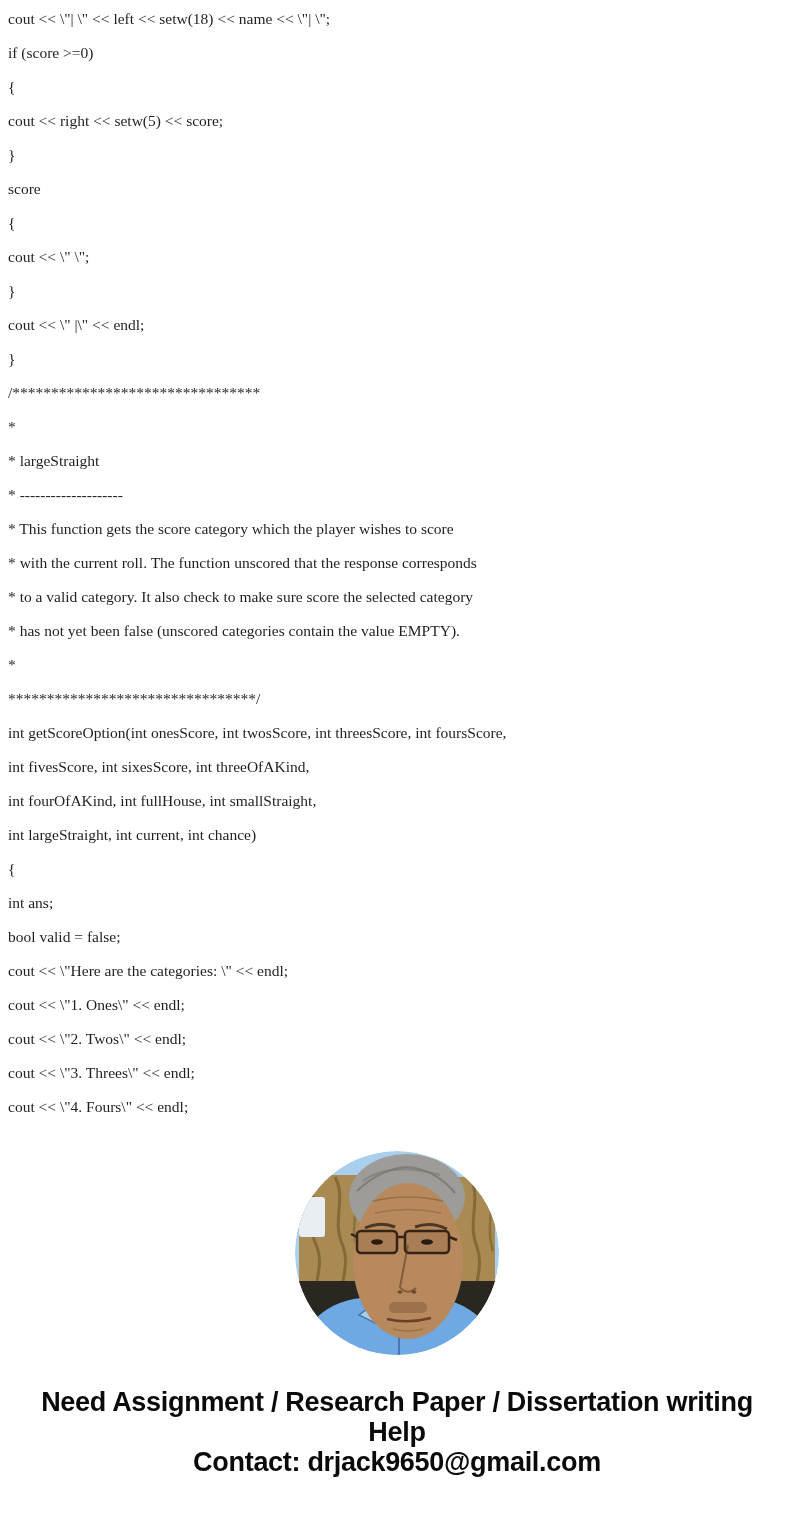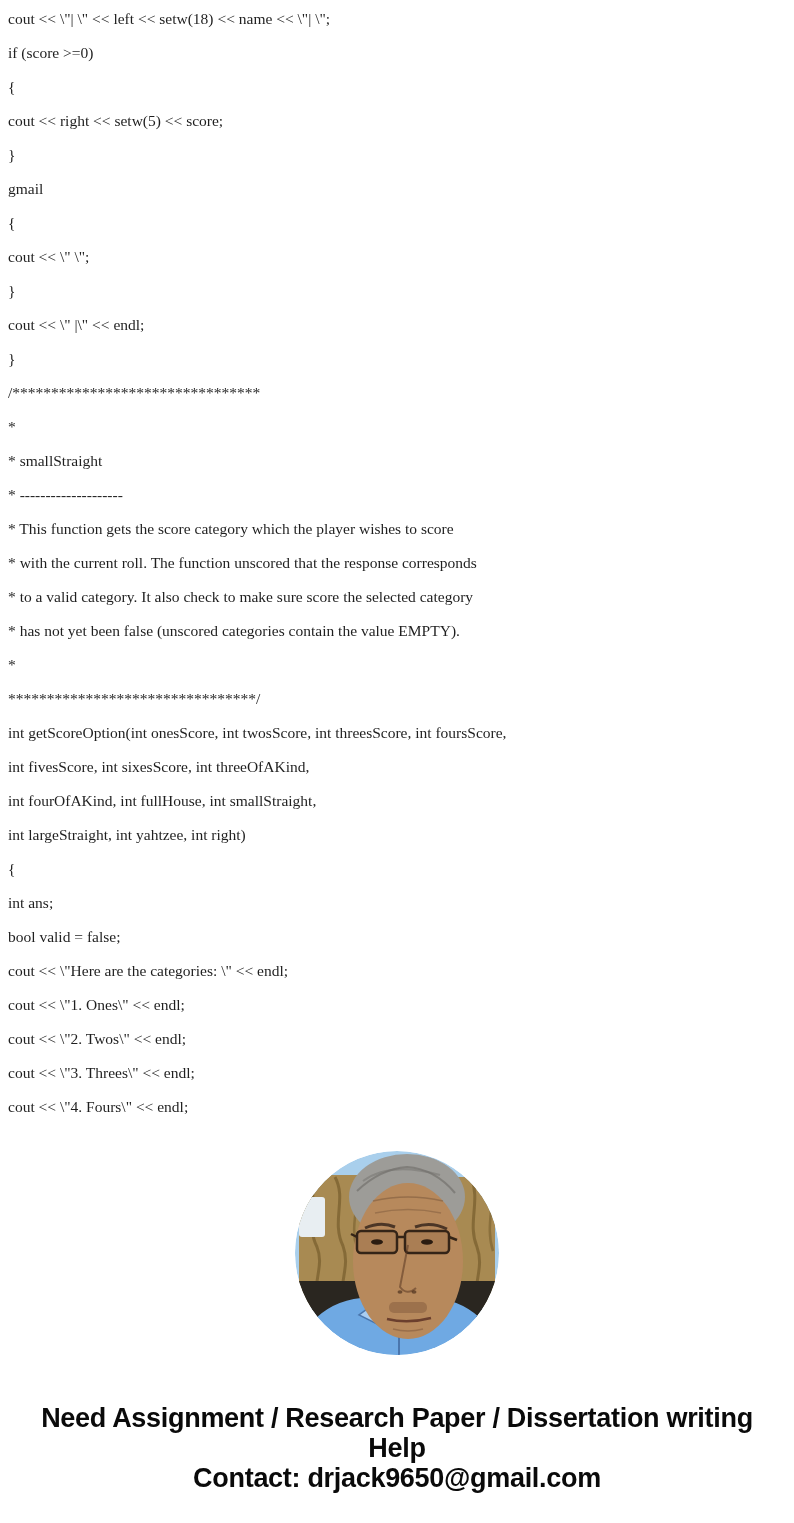--- a/index.html
+++ b/index.html
@@ -22,21 +22,21 @@
   }
   .avatar-wrap {
     width: 204px;
     height: 204px;
     margin: 27px auto 0 auto;
     border-radius: 50%;
     overflow: hidden;
   }
   .avatar-wrap svg { display: block; }
   .footer {
-    margin-top: 48px;
+    margin-top: 32px;
     width: 760px;
     margin-left: auto;
     margin-right: auto;
     text-align: center;
   }
   .footer-heading, .footer-contact {
     font-family: "Liberation Sans", sans-serif;
     font-weight: 700;
     font-size: 27px;
     line-height: 30px;
@@ -48,40 +48,40 @@
 <body>
 
 <div class="page">
 
   <div class="code-block">
       <div class="code-line">cout &lt;&lt; \"| \" &lt;&lt; left &lt;&lt; setw(18) &lt;&lt; name &lt;&lt; \"| \";</div>
       <div class="code-line">if (score &gt;=0)</div>
       <div class="code-line">{</div>
       <div class="code-line">cout &lt;&lt; right &lt;&lt; setw(5) &lt;&lt; score;</div>
       <div class="code-line">}</div>
-      <div class="code-line">gmail</div>
+      <div class="code-line">score</div>
       <div class="code-line">{</div>
       <div class="code-line">cout &lt;&lt; \" \";</div>
       <div class="code-line">}</div>
       <div class="code-line">cout &lt;&lt; \" |\" &lt;&lt; endl;</div>
       <div class="code-line">}</div>
       <div class="code-line">/********************************</div>
       <div class="code-line">*</div>
-      <div class="code-line">* smallStraight</div>
+      <div class="code-line">* largeStraight</div>
       <div class="code-line">* --------------------</div>
       <div class="code-line">* This function gets the score category which the player wishes to score</div>
       <div class="code-line">* with the current roll. The function unscored that the response corresponds</div>
       <div class="code-line">* to a valid category. It also check to make sure score the selected category</div>
       <div class="code-line">* has not yet been false (unscored categories contain the value EMPTY).</div>
       <div class="code-line">*</div>
       <div class="code-line">********************************/</div>
       <div class="code-line">int getScoreOption(int onesScore, int twosScore, int threesScore, int foursScore,</div>
       <div class="code-line">int fivesScore, int sixesScore, int threeOfAKind,</div>
       <div class="code-line">int fourOfAKind, int fullHouse, int smallStraight,</div>
-      <div class="code-line">int largeStraight, int yahtzee, int right)</div>
+      <div class="code-line">int largeStraight, int current, int chance)</div>
       <div class="code-line">{</div>
       <div class="code-line">int ans;</div>
       <div class="code-line">bool valid = false;</div>
       <div class="code-line">cout &lt;&lt; \"Here are the categories: \" &lt;&lt; endl;</div>
       <div class="code-line">cout &lt;&lt; \"1. Ones\" &lt;&lt; endl;</div>
       <div class="code-line">cout &lt;&lt; \"2. Twos\" &lt;&lt; endl;</div>
       <div class="code-line">cout &lt;&lt; \"3. Threes\" &lt;&lt; endl;</div>
       <div class="code-line">cout &lt;&lt; \"4. Fours\" &lt;&lt; endl;</div>
     </div>
 

